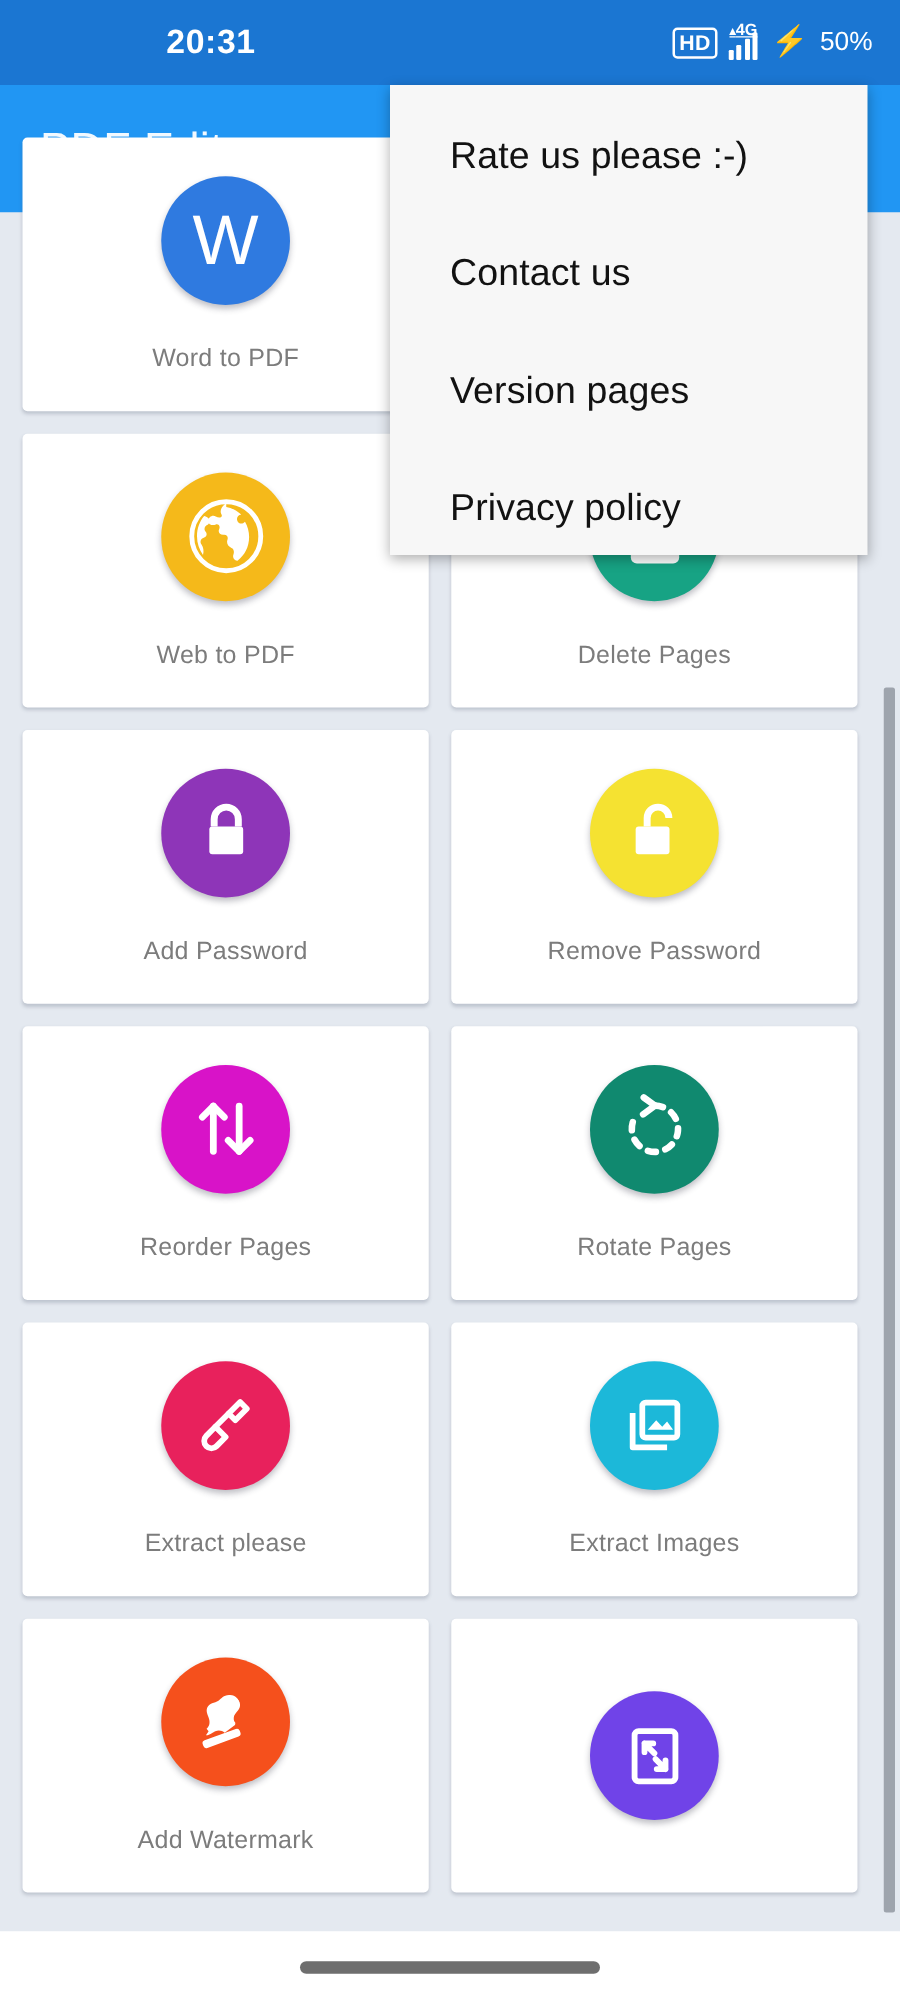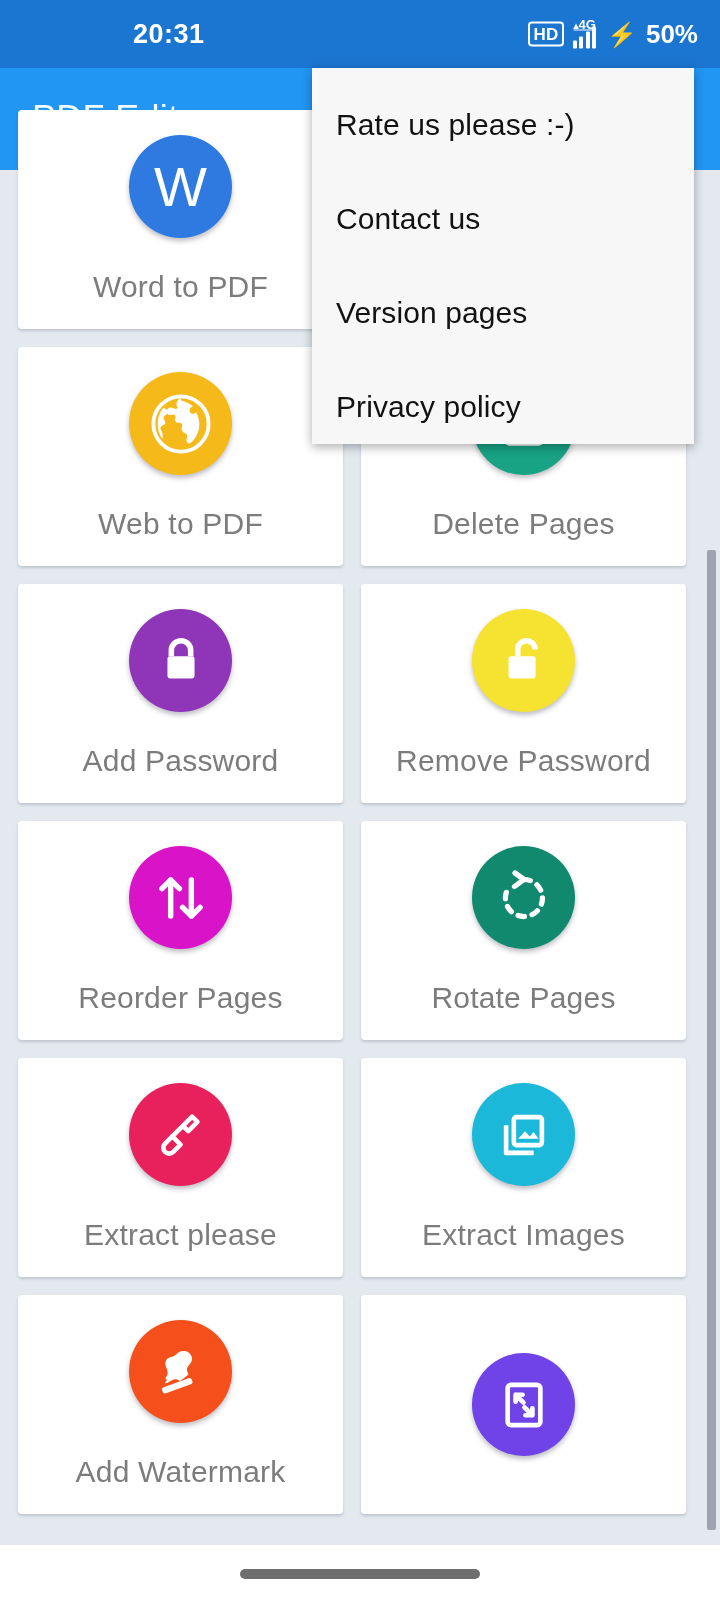--- a/index.html
+++ b/index.html
@@ -35,21 +35,21 @@
     font-size:13px; font-weight:bold; line-height:1;text-decoration:underline;
   }
   .net-label .caret { font-size:10px; }
   .bars { display:flex; align-items:flex-end; gap:2.5px; height:22px; }
   .bars i { width:4px; background:#ffffff; border-radius:1px; display:block; }
   .bars i:nth-child(1){ height:8px; }
   .bars i:nth-child(2){ height:12px; }
   .bars i:nth-child(3){ height:17px; }
   .bars i:nth-child(4){ height:22px; }
   .bolt { font-size:24px; line-height:1; margin-left:2px; }
-  .sb-batt { font-size:26px; font-weight:bold; }
+  .sb-batt { font-size:21px; font-weight:normal; }
 
   
   .appbar {
     position:absolute; top:68px; left:0; width:720px; height:102px;
     background:#2196f3;
   }
   .appbar-title {
     position:absolute; left:32px; top:50%; transform:translateY(-50%);
     color:#f2f9ff; font-size:36px; font-weight:300; letter-spacing:.3px;
   }
@@ -67,34 +67,34 @@
     position:relative;
   }
   .card.first { margin-top:-60px; height:219px; }
   .icon-circle {
     width:103px; height:103px; border-radius:50%;
     display:flex; align-items:center; justify-content:center;
     box-shadow:0 3px 5px rgba(40,40,60,.3);
     position:relative;
   }
   .card-label {
-    margin-top:32px; font-size:30px; color:#7c7c7c; font-weight:300;
+    margin-top:32px; font-size:20px; color:#7c7c7c; font-weight:300;
     letter-spacing:.2px; white-space:nowrap;
   }
   .icon-circle svg { display:block; }
   .wletter { color:#ffffff; font-size:56px; font-weight:300; line-height:1; }
 
   
   .menu {
     position:absolute; left:312px; top:68px; width:382px; height:376px;
     background:#f7f7f7; box-shadow:0 3px 10px rgba(0,0,0,.32);
     z-index:40; padding-top:10px;
   }
   .menu-item {
-    height:94px; display:flex; align-items:center; padding-left:24px;
+    height:94px; display:flex; align-items:center; padding-left:48px;
     font-size:30px; color:#121212; font-weight:400; letter-spacing:.1px;
   }
 
   
   .scrollbar {
     position:absolute; right:4px; top:550px; width:9px; height:980px;
     background:#9ea4ad; border-radius:2px; z-index:20;
   }
 
   

